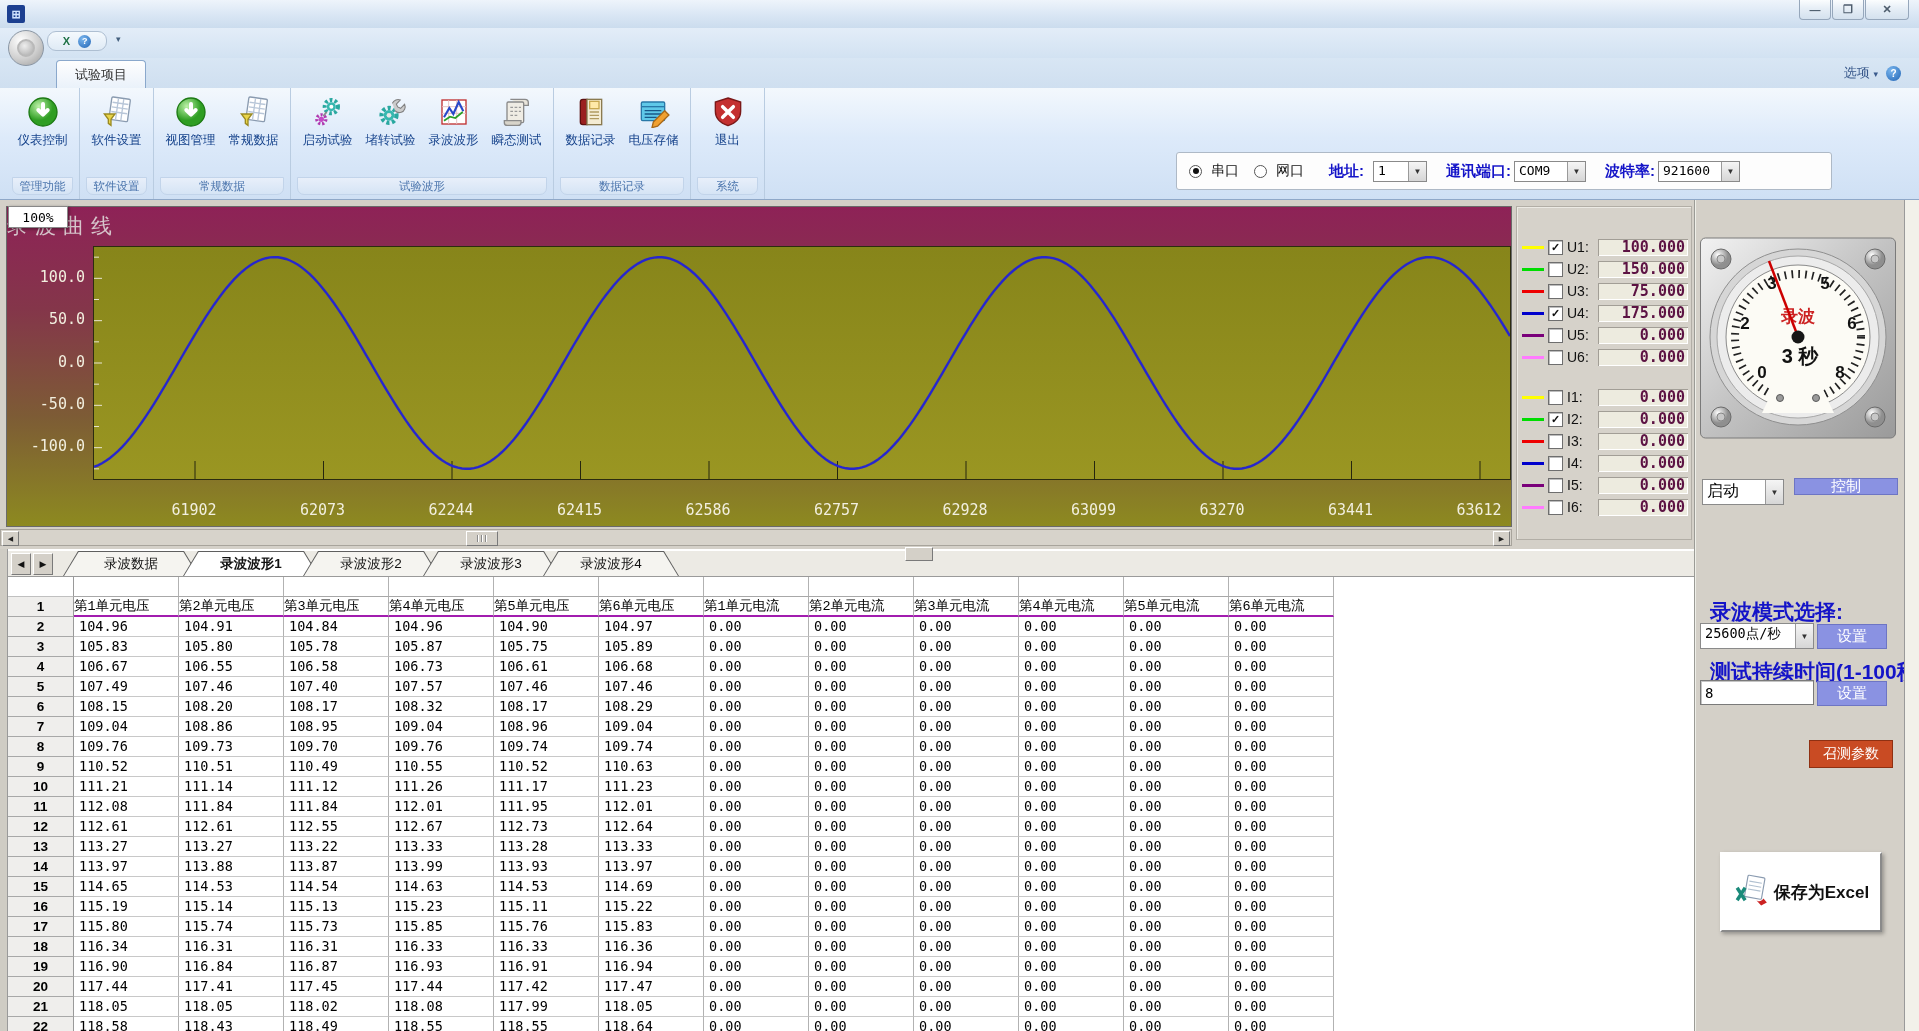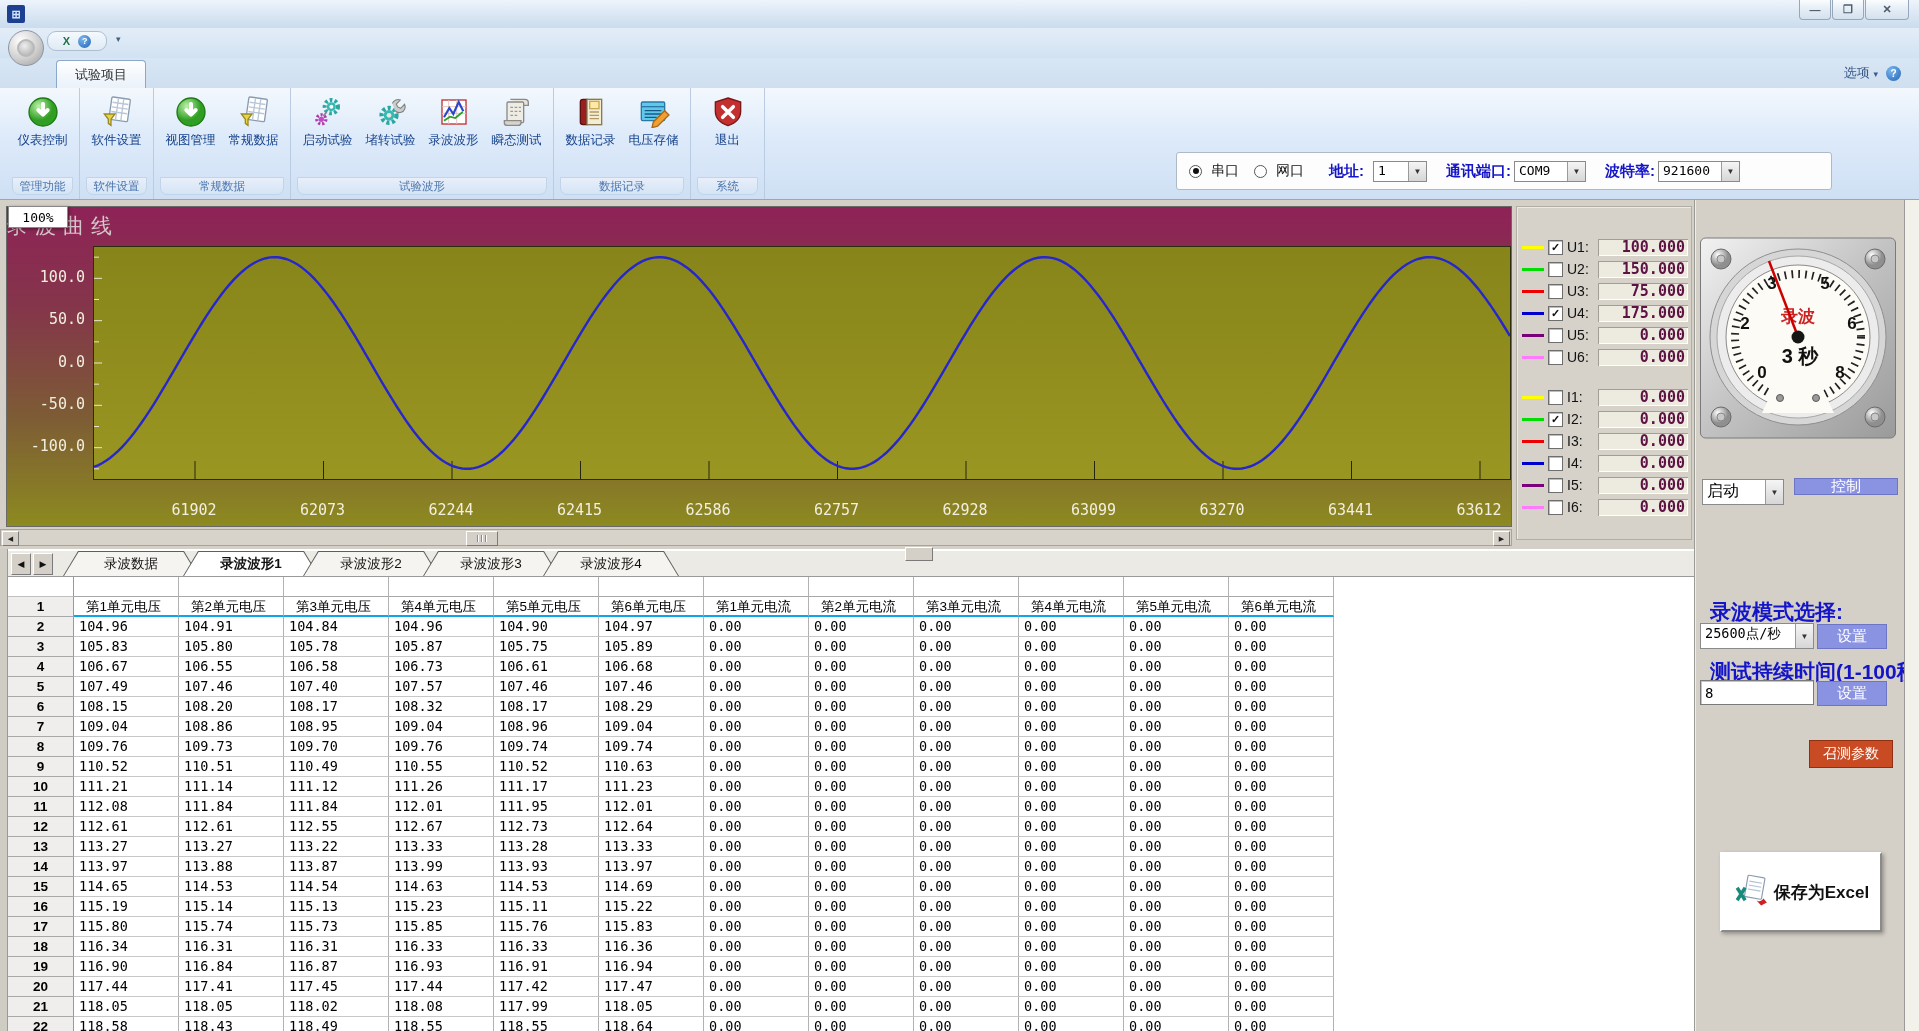--- a/index.html
+++ b/index.html
@@ -122,21 +122,21 @@
   .stab.on .stab-lbl{font-weight:bold;}
   #splitgrip{position:absolute;left:897px;top:-4px;width:26px;height:12px;background:#d4d0c8;border:1px solid;
     border-color:#fff #7a7a7a #7a7a7a #fff;z-index:4;}
   #grid{position:absolute;left:0;top:28px;width:1686px;}
   .grow{display:flex;height:20px;}
   .rn{width:66px;flex:0 0 auto;background:#efeeec;border-right:1px solid #9a9a9a;border-bottom:1px solid #a8a8a8;
     text-align:center;font-size:13.5px;font-weight:bold;line-height:19px;box-sizing:border-box;}
   .rn.blank{background:#fff;border-bottom:1px solid #c0c0c0;}
   .cell{width:105px;flex:0 0 auto;background:#fff;border-right:1px solid #b2b2b2;border-bottom:1px solid #c8c8c8;
     font:13.5px "DejaVu Sans Mono",monospace;line-height:19px;padding-left:5px;box-sizing:border-box;white-space:nowrap;overflow:hidden;}
-  .hcell{font-family:Liberation Sans, sans-serif;font-size:13.5px;border-bottom:2px solid #0ea5e9;padding-left:12px;}
+  .hcell{font-family:Liberation Mono, monospace;font-size:13.5px;border-bottom:2px solid #a21caf;padding-left:0;}
   .spcell{border-bottom:1px solid #a8a8a8;}
 </style>
 </head>
 <body>
 
 <div id="app">
 
   <div id="titlebar">
     <div id="appicon">⊞</div>
     <div id="winbtns">

